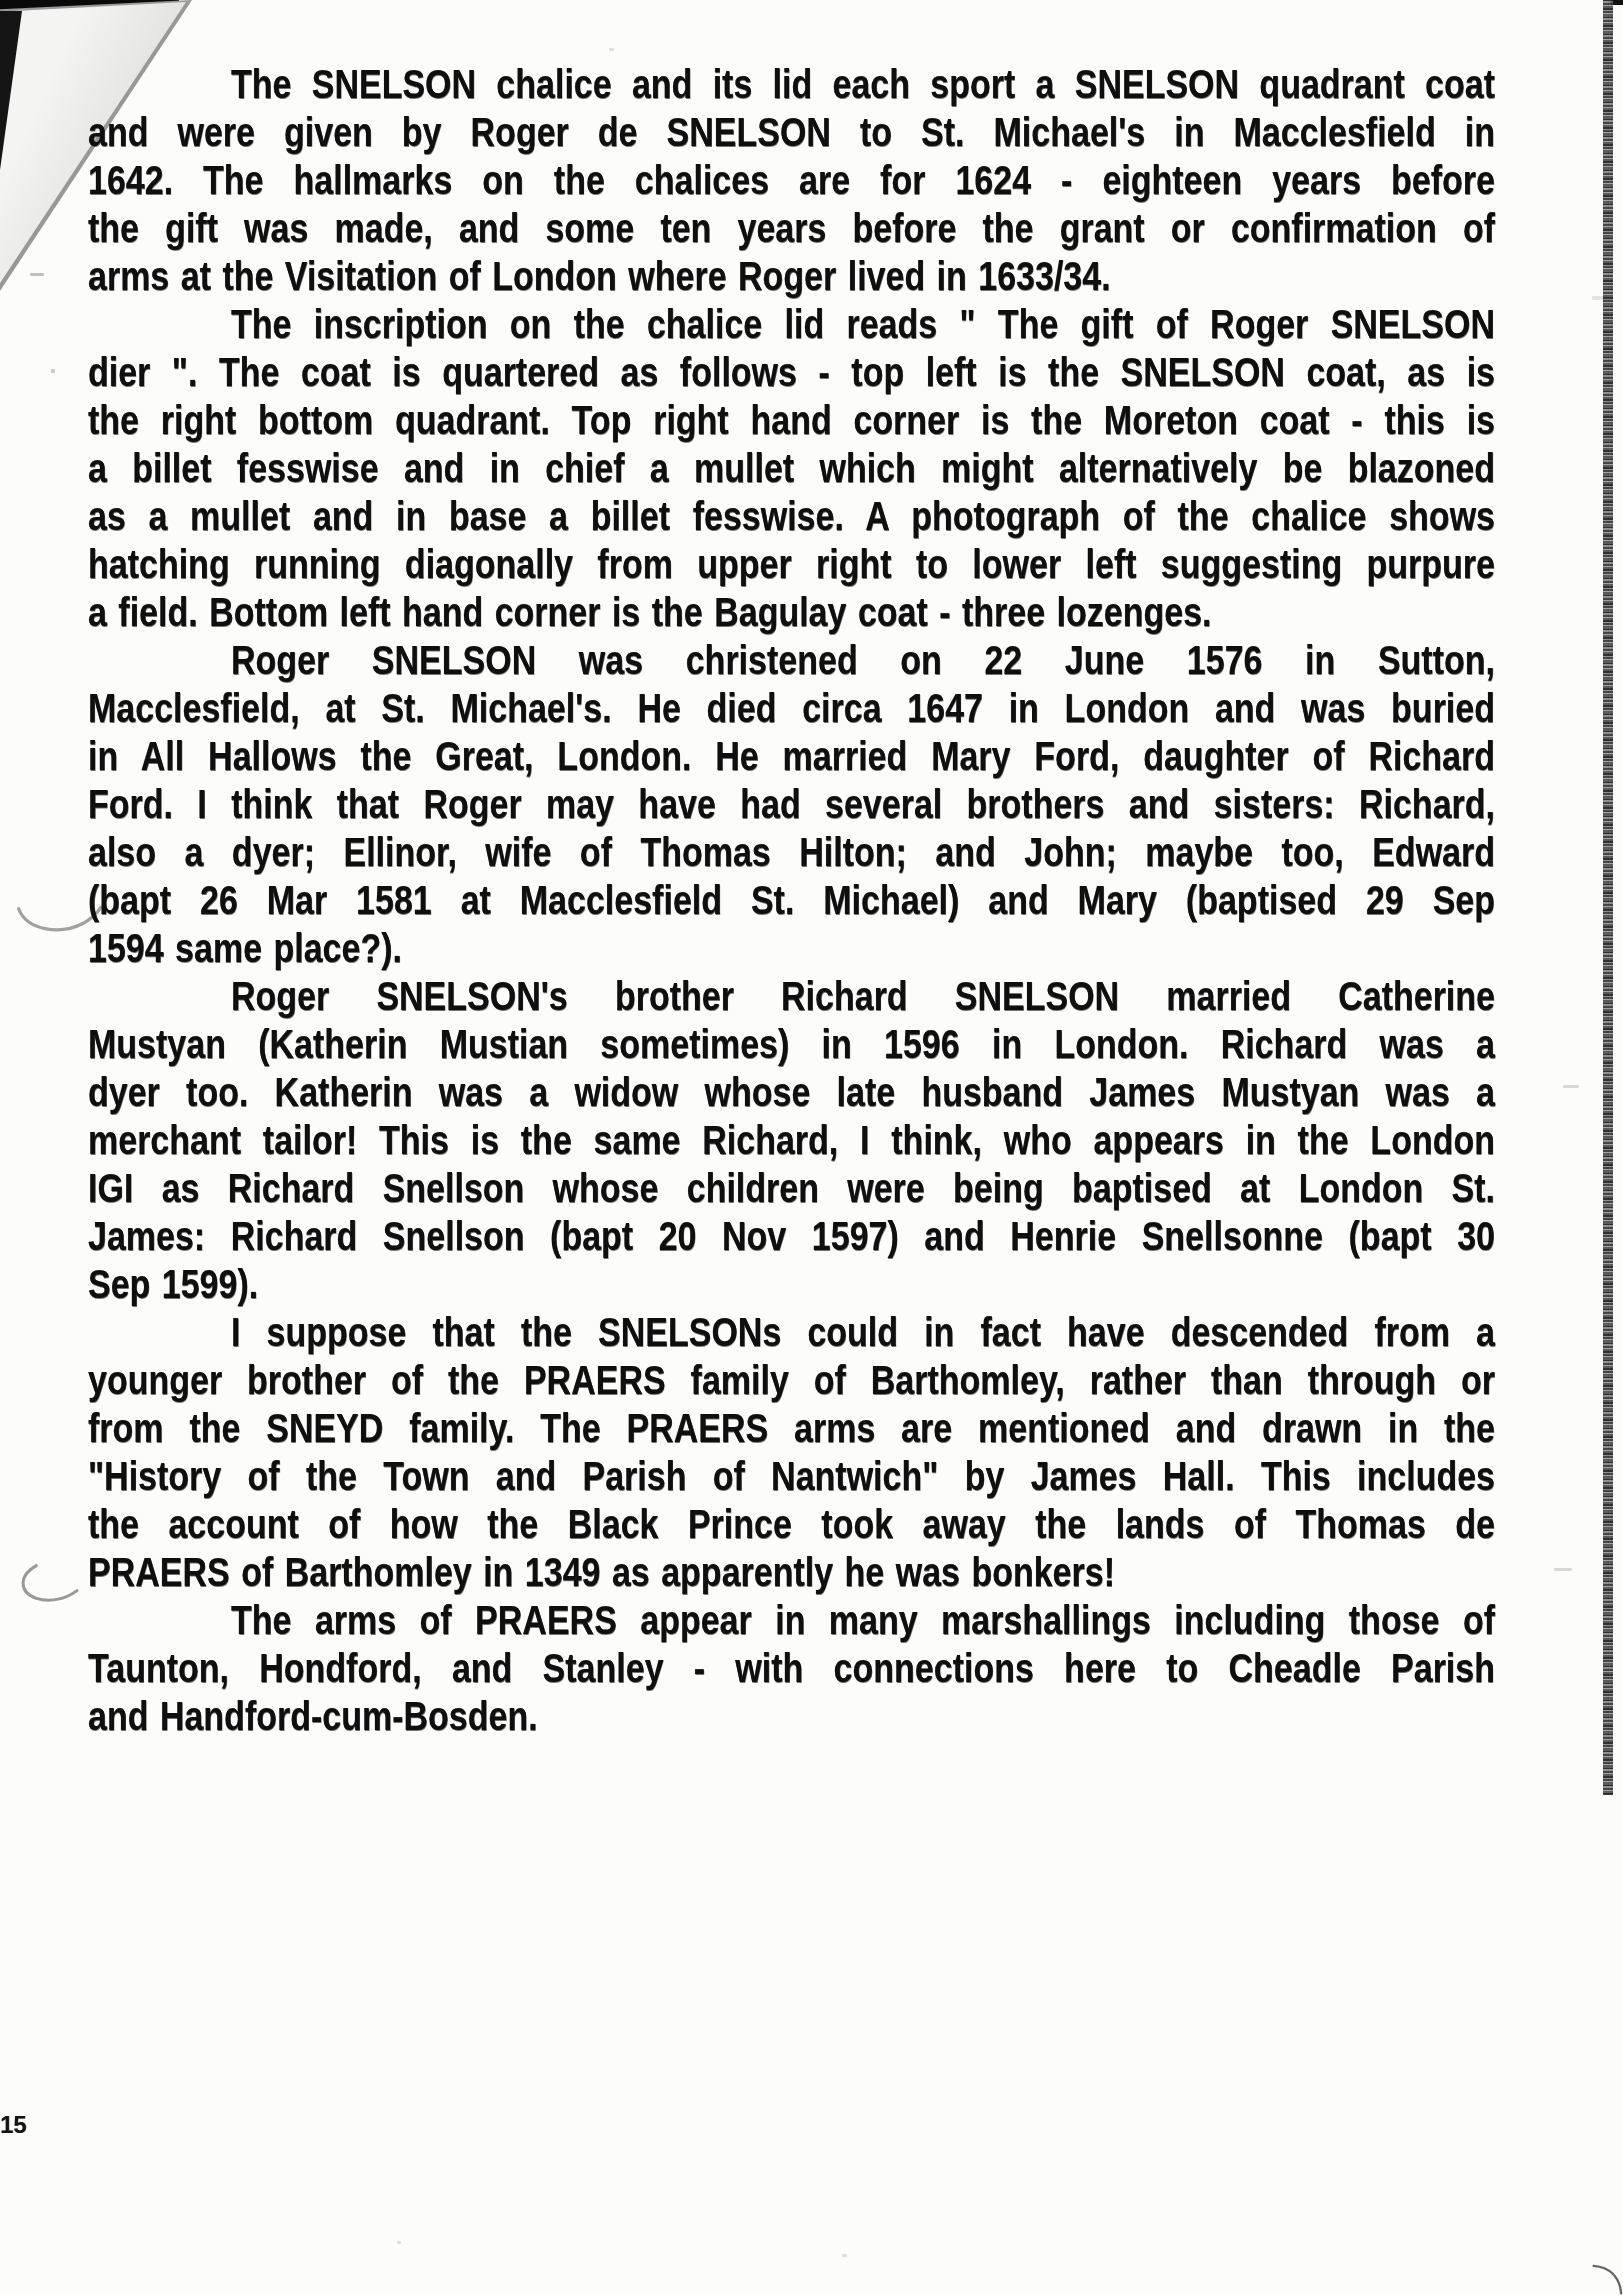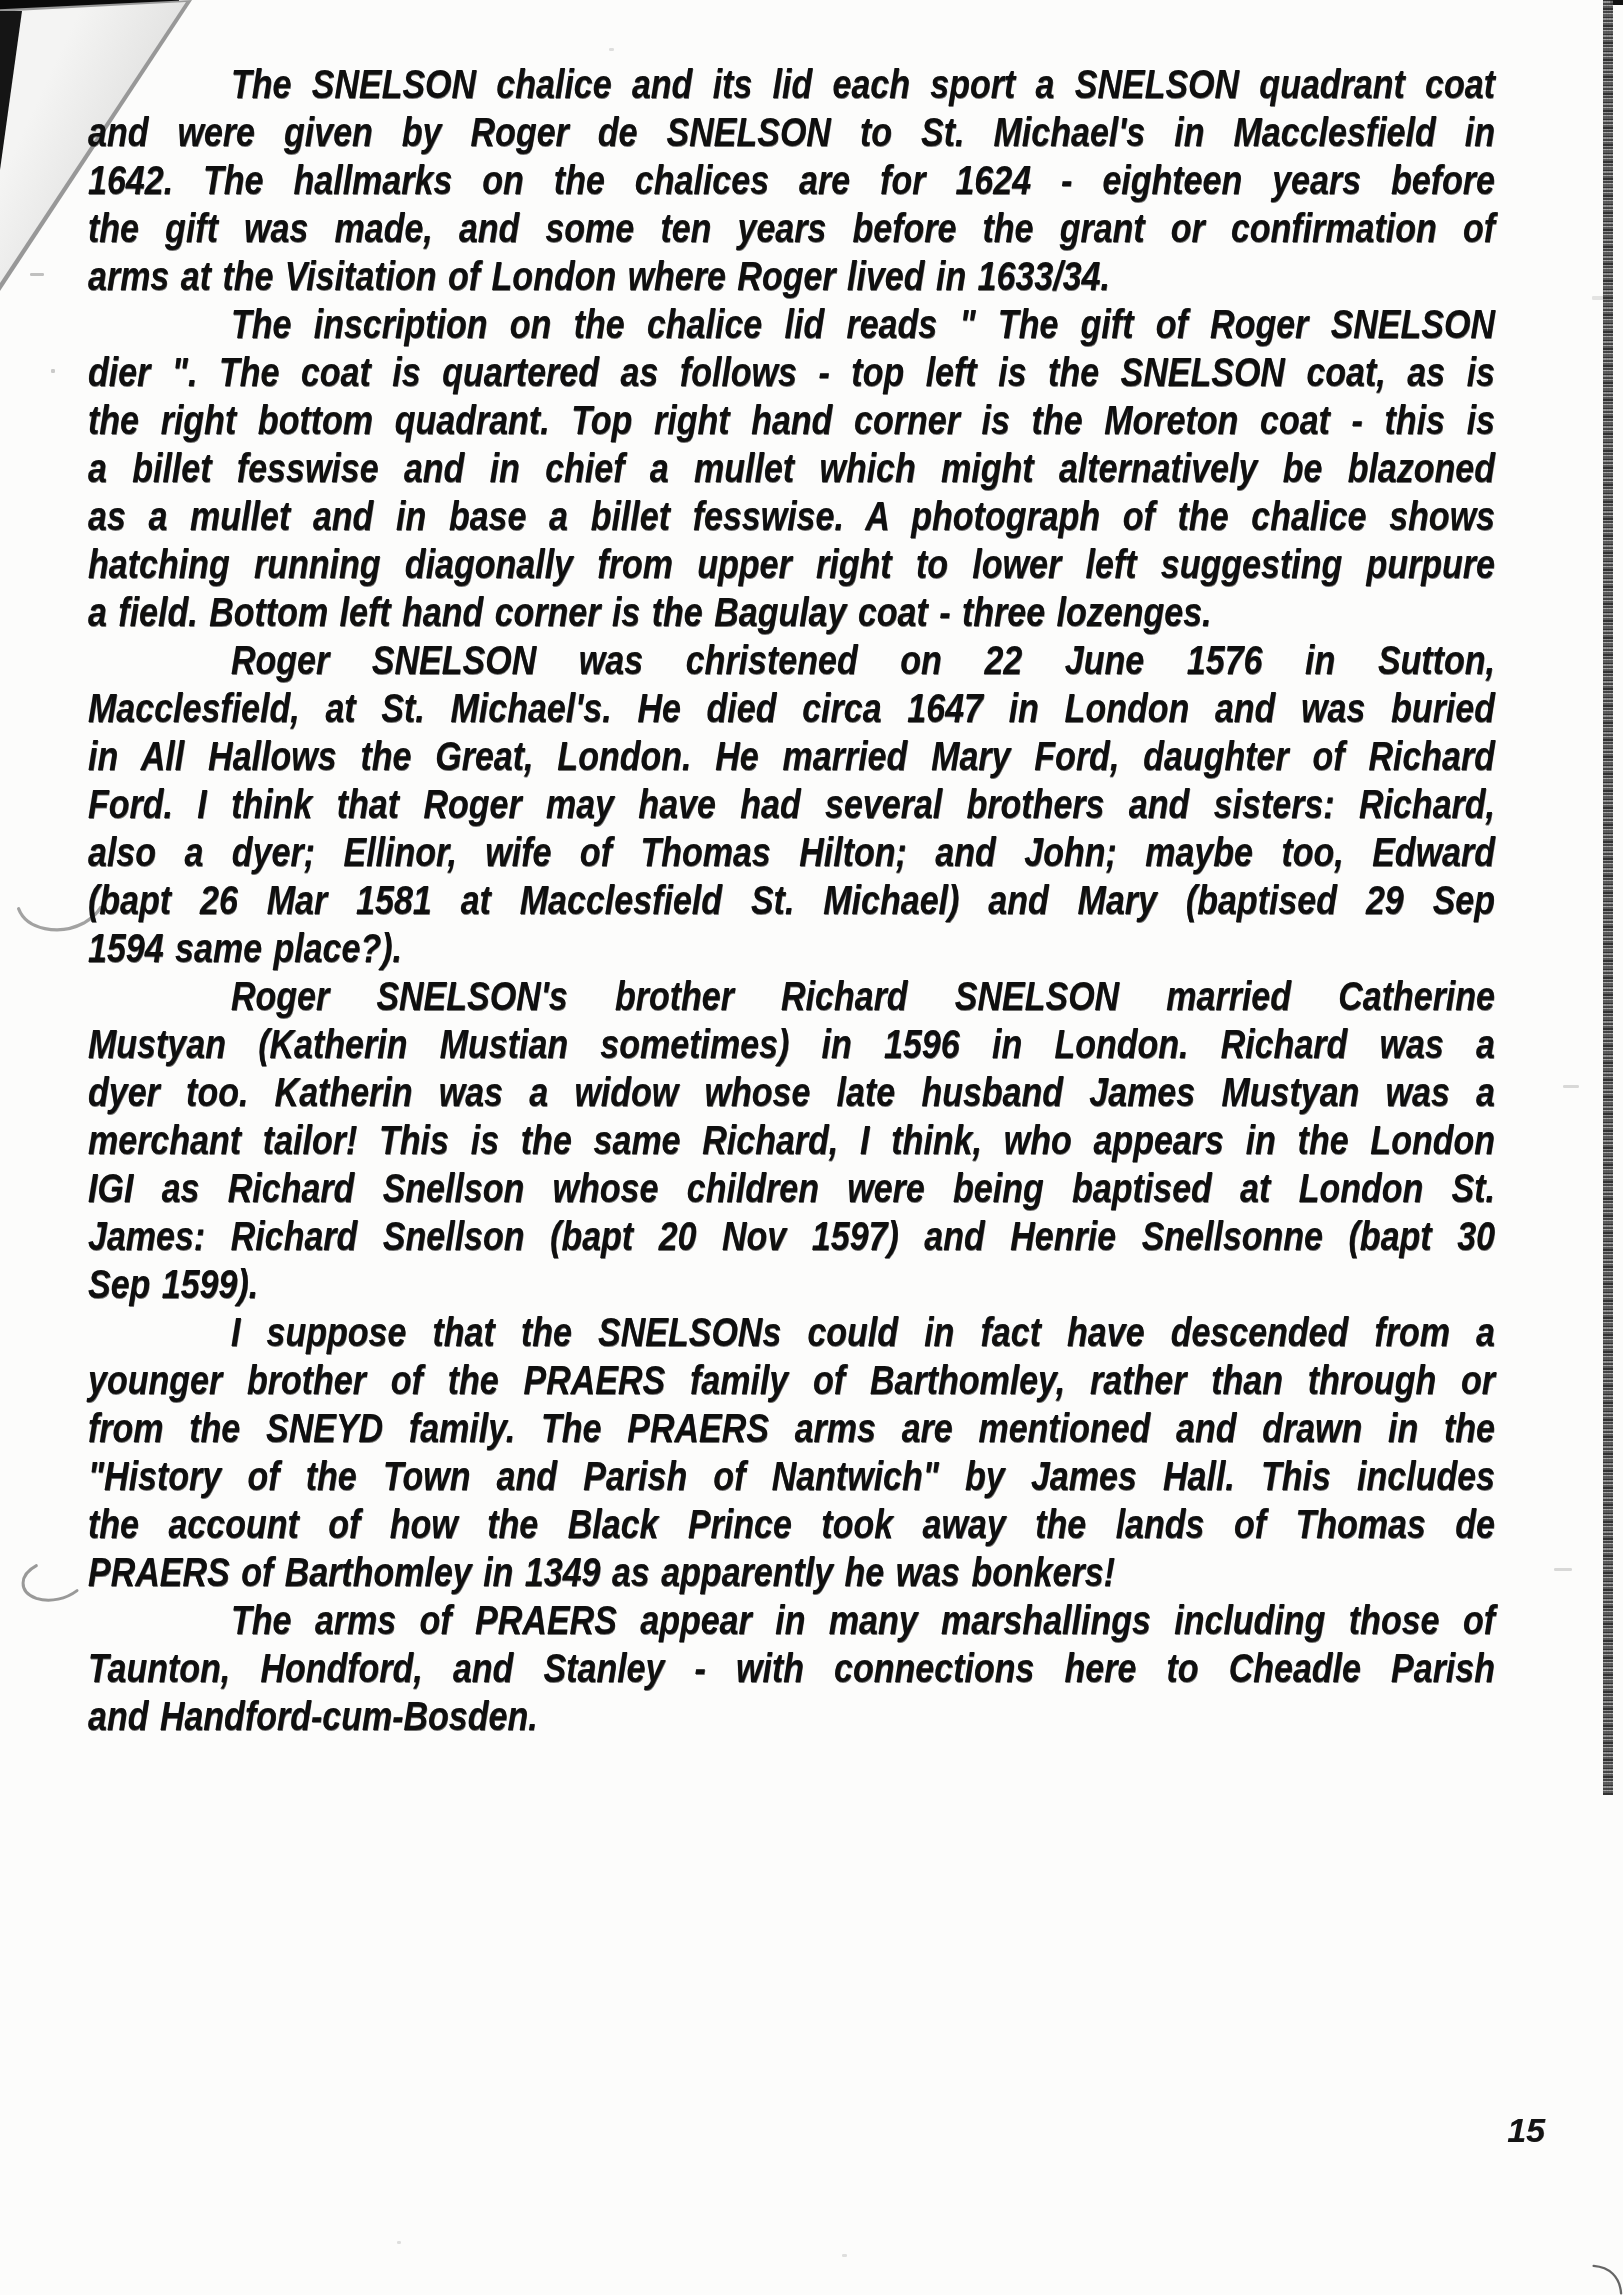--- a/index.html
+++ b/index.html
@@ -1,21 +1,21 @@
 <!DOCTYPE html>
 <html style="font-size:10.5px"><head>
 <meta charset="utf-8">
 <style>
   html,body{margin:0;padding:0;}
   body{
     width:1623px;height:2295px;position:relative;overflow:hidden;
     background:var(--paper,#fcfcfb);
     font-family:"Liberation Sans", sans-serif;
   }
-  .sheet{position:absolute;inset:0;font-style:italic;}
+  .sheet{position:absolute;inset:0;}
 
   
   .textblock{
     position:absolute;left:88px;top:60px;width:1407px;
     color:var(--ink,#1e1e1e);
     font-weight:700;font-size:34px;
     filter:contrast(1.15) blur(0.3px);
     text-shadow:0.4px 0.4px 0.5px rgba(0,0,0,.55), -0.2px 0 0.3px rgba(0,0,0,.25);
   }
   .para{margin:0;padding:0;}
@@ -23,22 +23,22 @@
     height:48px;line-height:48px;
     text-align:justify;text-align-last:justify;
     white-space:nowrap;
     transform:scaleY(1.18);transform-origin:0 50%;
     word-spacing:2px;
   }
   .line.first{text-indent:143px;}
   .line.last{text-align-last:left;}
 
   .pagenum{
-    position:absolute;left:0;top:2111px;width:1545px;text-align:right;
-    color:var(--ink,#1e1e1e);font-weight:700;font-size:34px;
+    position:absolute;left:0;top:2111px;width:1545px;text-align:left;
+    color:var(--ink,#1e1e1e);font-weight:700;font-size:24px;
     filter:contrast(1.1) blur(0.3px);
     text-shadow:0.4px 0.4px 0.5px rgba(0,0,0,.5);
   }
 
   
   .topbar{position:absolute;left:0;top:0;width:179px;height:12.4px;background:#0a0a0a;}
   .topright-dash{position:absolute;left:1610px;top:0;width:13px;height:4.6px;background:#111;}
 
   .curl-edge{
     position:absolute;left:0;top:0;width:196px;height:301px;

